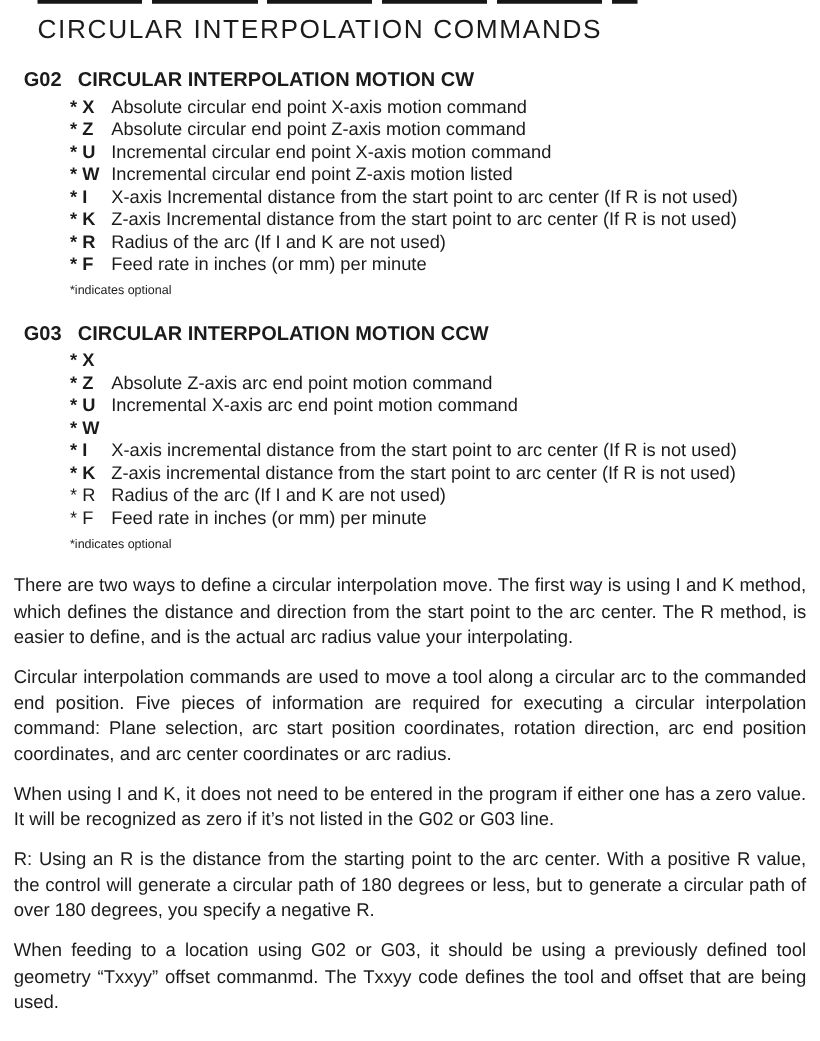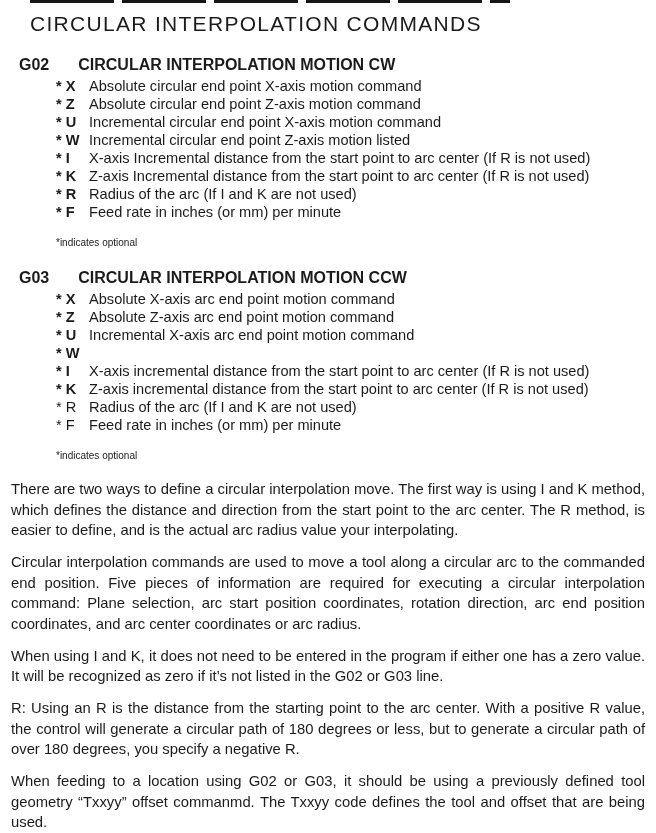--- a/index.html
+++ b/index.html
@@ -34,40 +34,40 @@
   }
   .section { margin-top: 19px; }
   .section-head {
     display: flex;
     margin-left: 8px;
     font-size: 16px;
     font-weight: bold;
     line-height: 19px;
     white-space: nowrap;
   }
-  .section-code { margin-right: 29px; }
+  .section-code { margin-right: 13px; }
   .items { margin-top: 3px; }
   .item {
     display: flex;
     margin-left: 45px;
     font-size: 14.6px;
     line-height: 18px;
     white-space: nowrap;
   }
   .item-key {
     width: 33px;
     flex: 0 0 33px;
     white-space: pre;
   }
   .key-bold { font-weight: bold; }
   .key-regular { font-weight: normal; }
   .item-desc { white-space: nowrap; }
   .footnote {
     margin-left: 45px;
-    margin-top: 16px;
+    margin-top: 6px;
     font-size: 10px;
     line-height: 12px;
   }
   .paragraphs { margin-top: 17px; }
   .body-paragraph {
     width: 634px;
     font-size: 14.8px;
     line-height: 20.5px;
     text-align: justify;
     margin: 0 0 11.5px 0;
@@ -134,21 +134,20 @@
 
   <div class="section">
     <div class="section-head">
       <span class="section-code">G03</span>
       <span class="section-title">CIRCULAR INTERPOLATION MOTION CCW</span>
     </div>
     <div class="items">
 
         <div class="item">
           <span class="item-key key-bold">* X</span>
-          <span class="item-desc">Absolute X-axis arc end point motion command</span>
         </div>
 
         <div class="item">
           <span class="item-key key-bold">* Z</span>
           <span class="item-desc">Absolute Z-axis arc end point motion command</span>
         </div>
 
         <div class="item">
           <span class="item-key key-bold">* U</span>
           <span class="item-desc">Incremental X-axis arc end point motion command</span>

